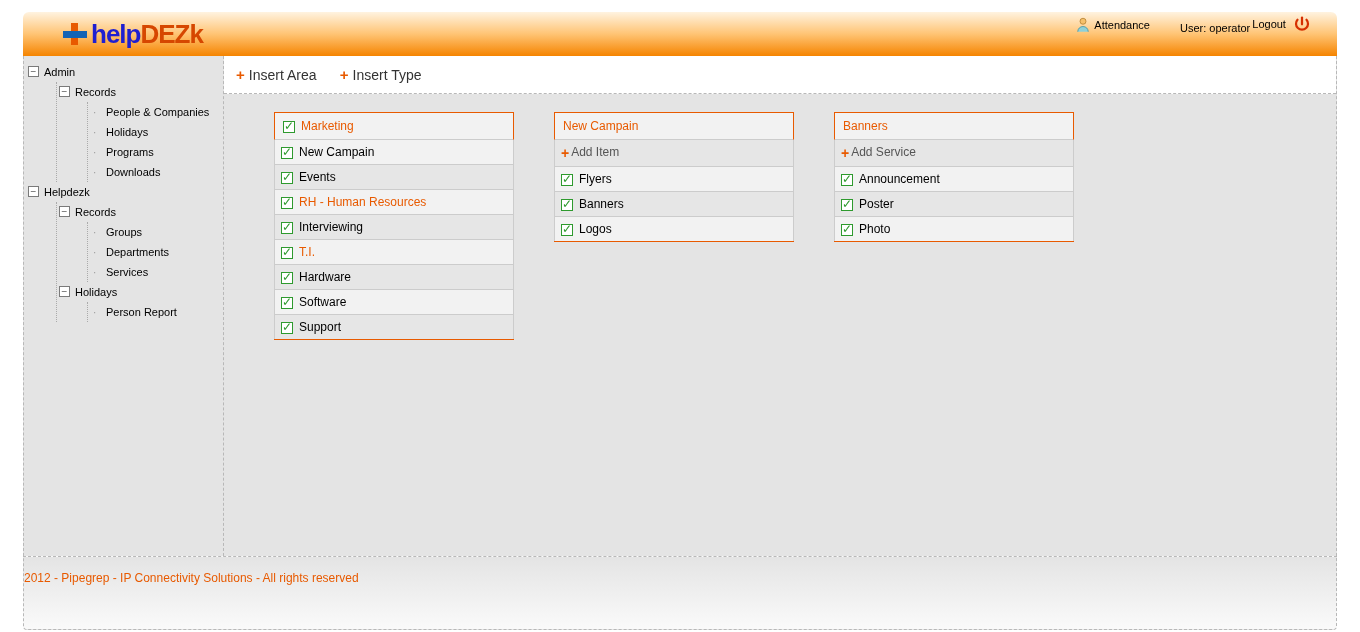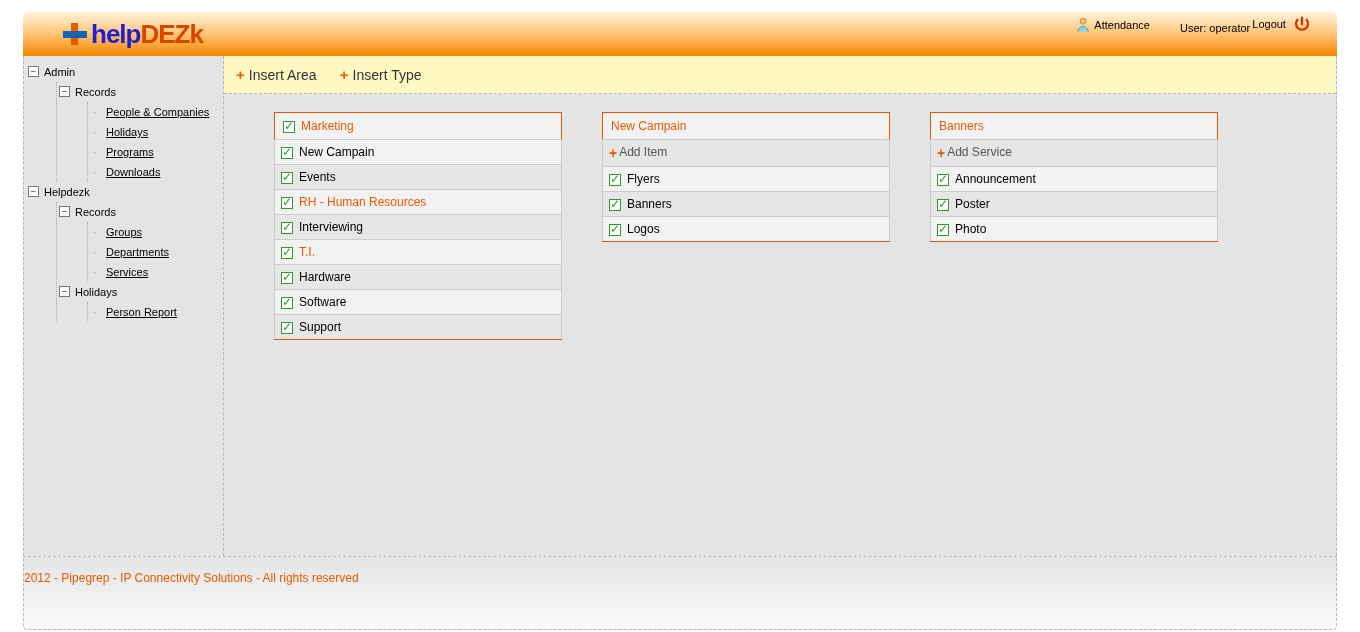--- a/index.html
+++ b/index.html
@@ -18,29 +18,29 @@
 .header-col svg{width:18px;height:18px}
 .header-user{color:#000;white-space:nowrap}
 .header-link{color:#000;text-decoration:none;cursor:pointer}
 .power-icon{display:inline-block;vertical-align:middle;margin-left:4px}
 .body-wrap{margin:0 23px;display:flex;background:#e4e4e4;border:1px dashed #b8b8b8;border-top:none;border-bottom:none;min-height:500px}
 .sidebar{width:200px;padding:6px 6px 6px 4px;border-right:1px dashed #b8b8b8}
 .tree ul{list-style:none;margin-left:0}
 .tree li{position:relative;padding-left:16px;line-height:20px}
 .tree .toggle{position:absolute;left:0;top:4px;width:11px;height:11px;border:1px solid #7a7a7a;background:#fff;font-size:10px;text-align:center;line-height:9px;cursor:pointer;color:#555}
 .tree .dot{position:absolute;left:3px;top:8px;width:5px;height:5px;color:#999;font-size:10px;line-height:5px}
-.tree a{color:#000;text-decoration:underline;cursor:pointer;font-size:11px}
+.tree a{color:#000;cursor:pointer;font-size:11px}
 .tree span.lbl{color:#000;font-size:11px;cursor:default}
 .tree .children{margin-left:12px;border-left:1px dotted #aaa;padding-left:2px}
 .main{flex:1;padding:0 0 20px 0}
-.toolbar{padding:10px 12px;border-bottom:1px dashed #b8b8b8;background:#fef9c3}
+.toolbar{padding:10px 12px;border-bottom:1px dashed #b8b8b8;background:#ffffff}
 .toolbar .act{display:inline-block;margin-right:20px;color:#333;font-size:14px;cursor:pointer}
 .toolbar .plus{color:#e85a00;font-weight:bold;margin-right:4px;font-size:15px}
 .columns{display:flex;gap:40px;padding:18px 50px}
-.panel{width:288px}
+.panel{width:240px}
 .panel-head{background:#f2f2f2;border:1px solid #e85a00;border-bottom:1px solid #ccc;padding:6px 8px;font-size:12px;color:#e85a00}
 .panel table{width:100%;border-collapse:collapse}
 .panel td{border:1px solid #ccc;border-top:none;background:#f2f2f2;padding:5px 6px;font-size:12px}
 .panel td.alt{background:#e6e6e6}
 .panel .last{border-bottom:1px solid #e85a00}
 .chk{display:inline-block;width:12px;height:12px;border:1px solid #2e9a2e;background:#fff;margin-right:6px;position:relative;vertical-align:middle}
 .chk::after{content:"✓";position:absolute;left:0;top:-3px;font-size:12px;color:#2e9a2e}
 .hl{color:#e85a00}
 .add-txt{color:#555}
 .add-plus{color:#e85a00;font-weight:bold;font-size:14px;margin-right:2px;vertical-align:middle}

